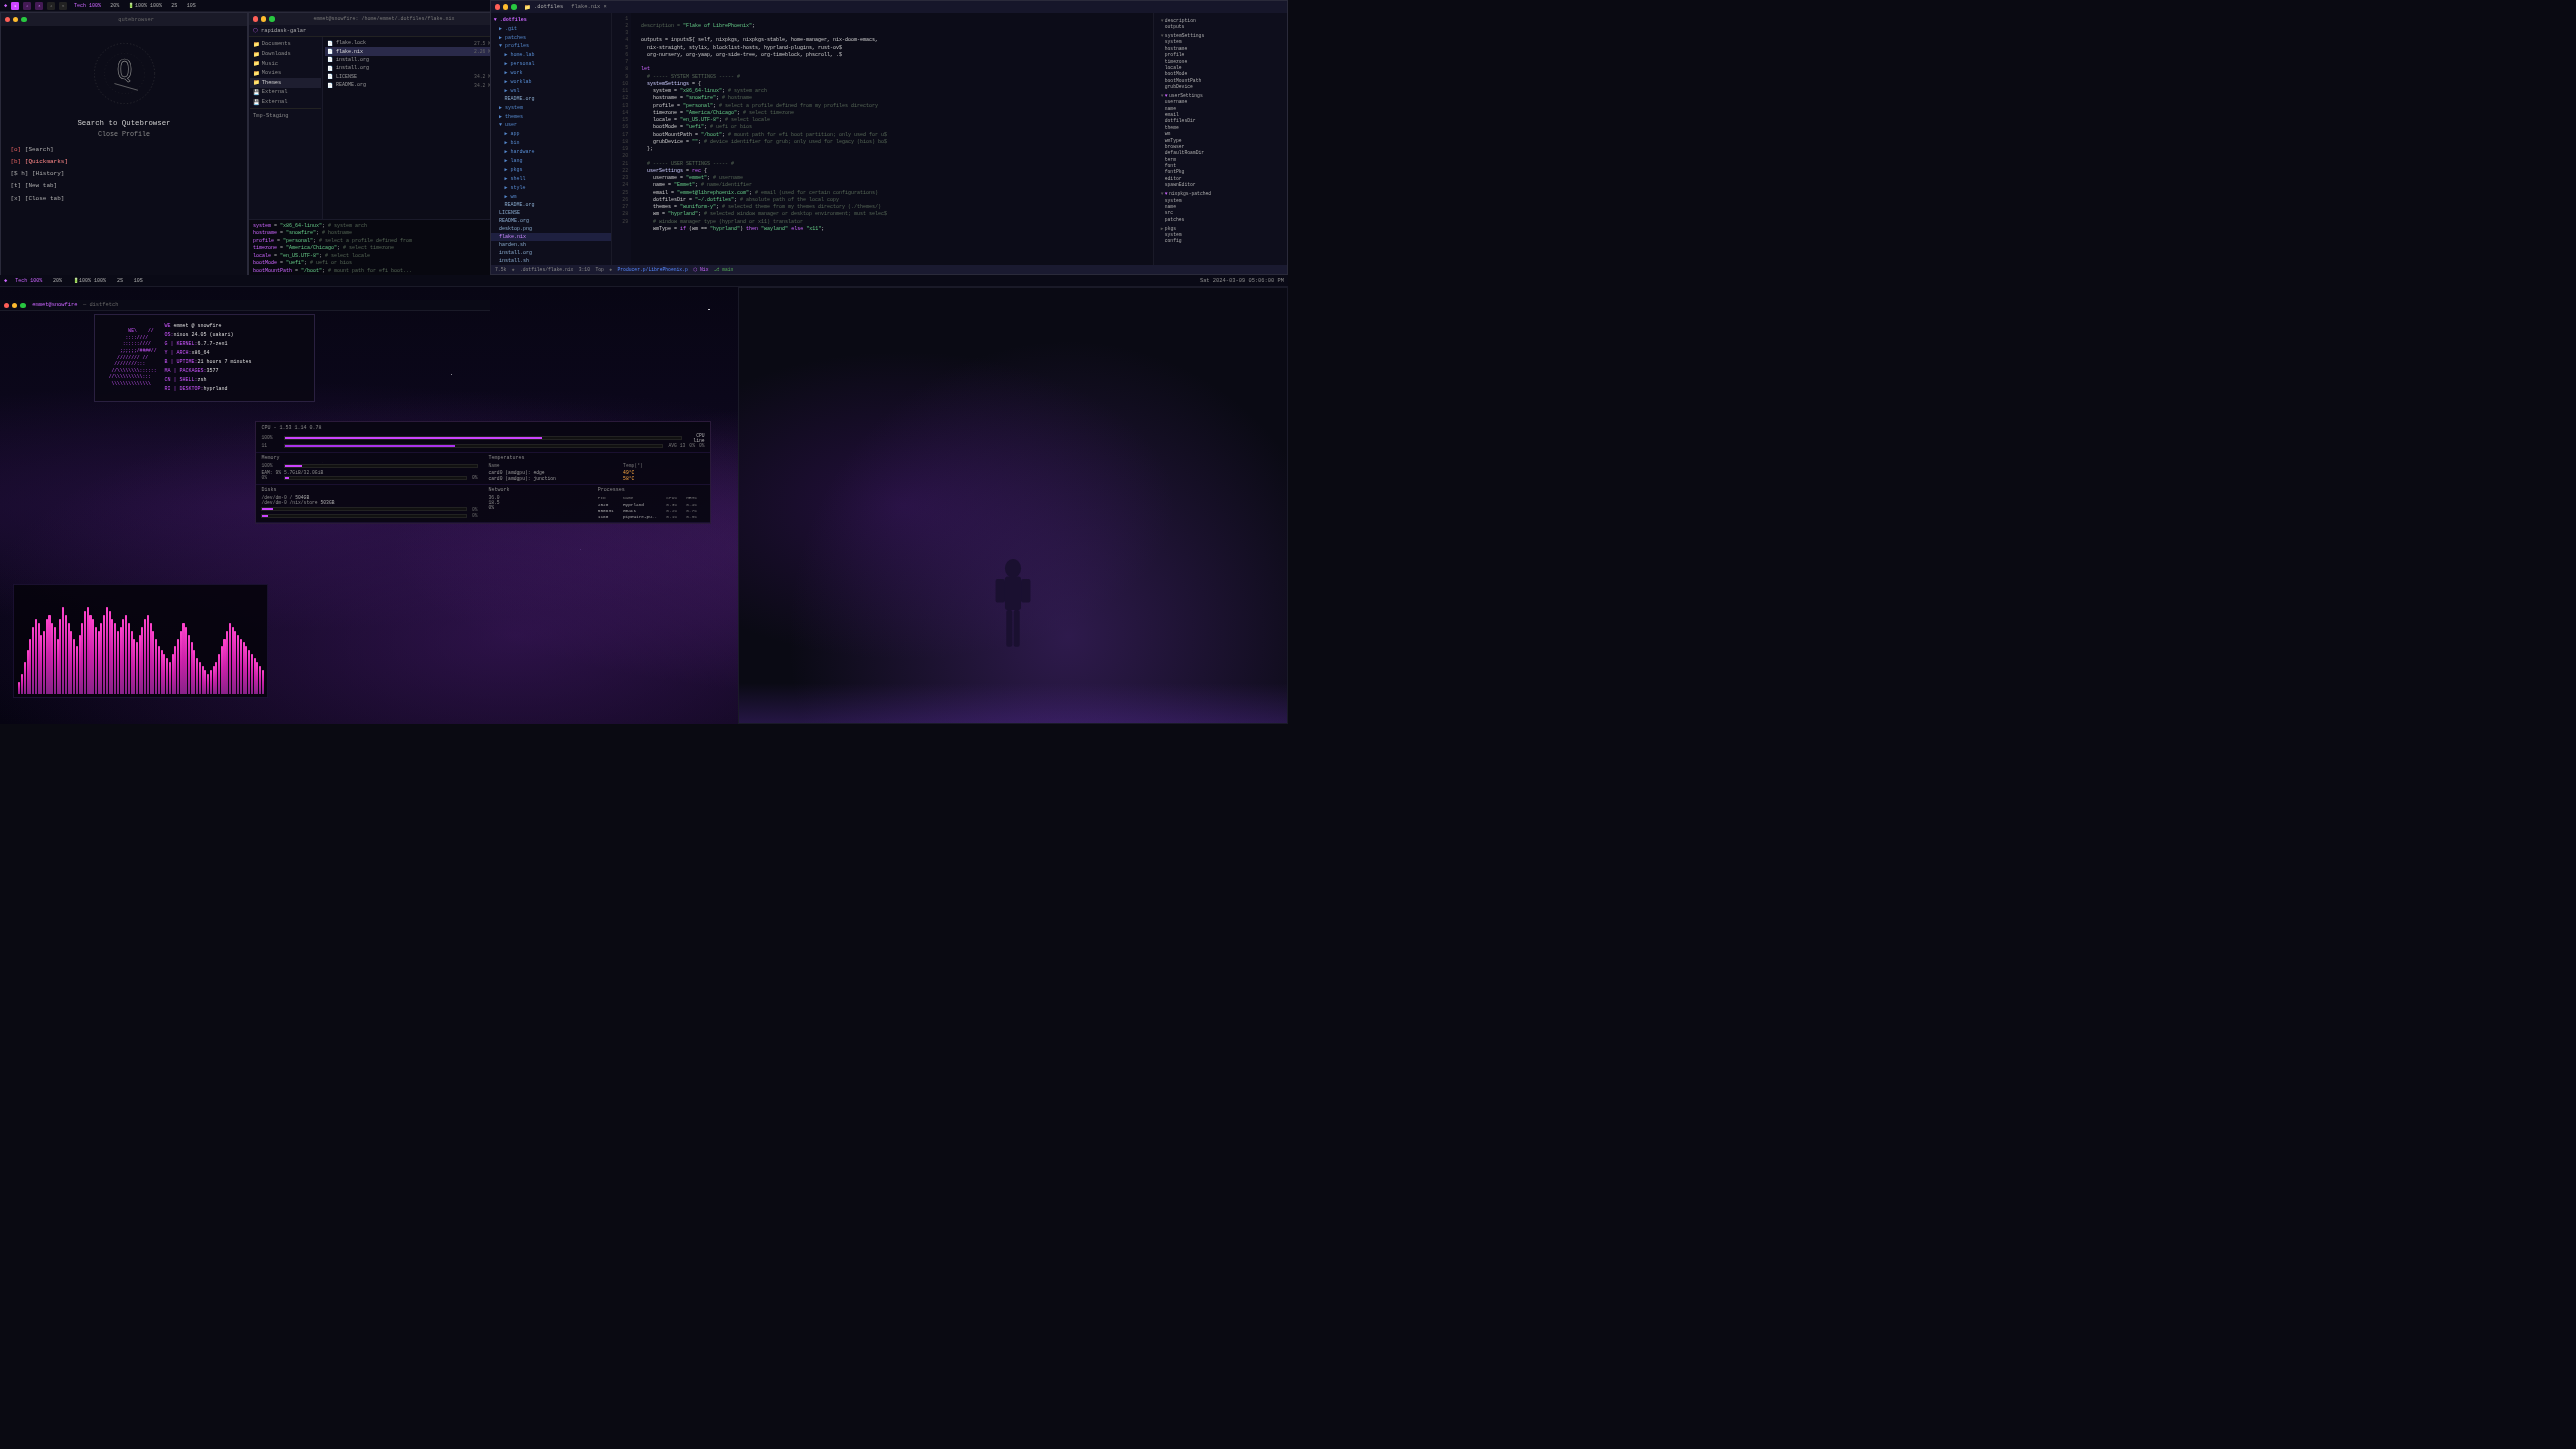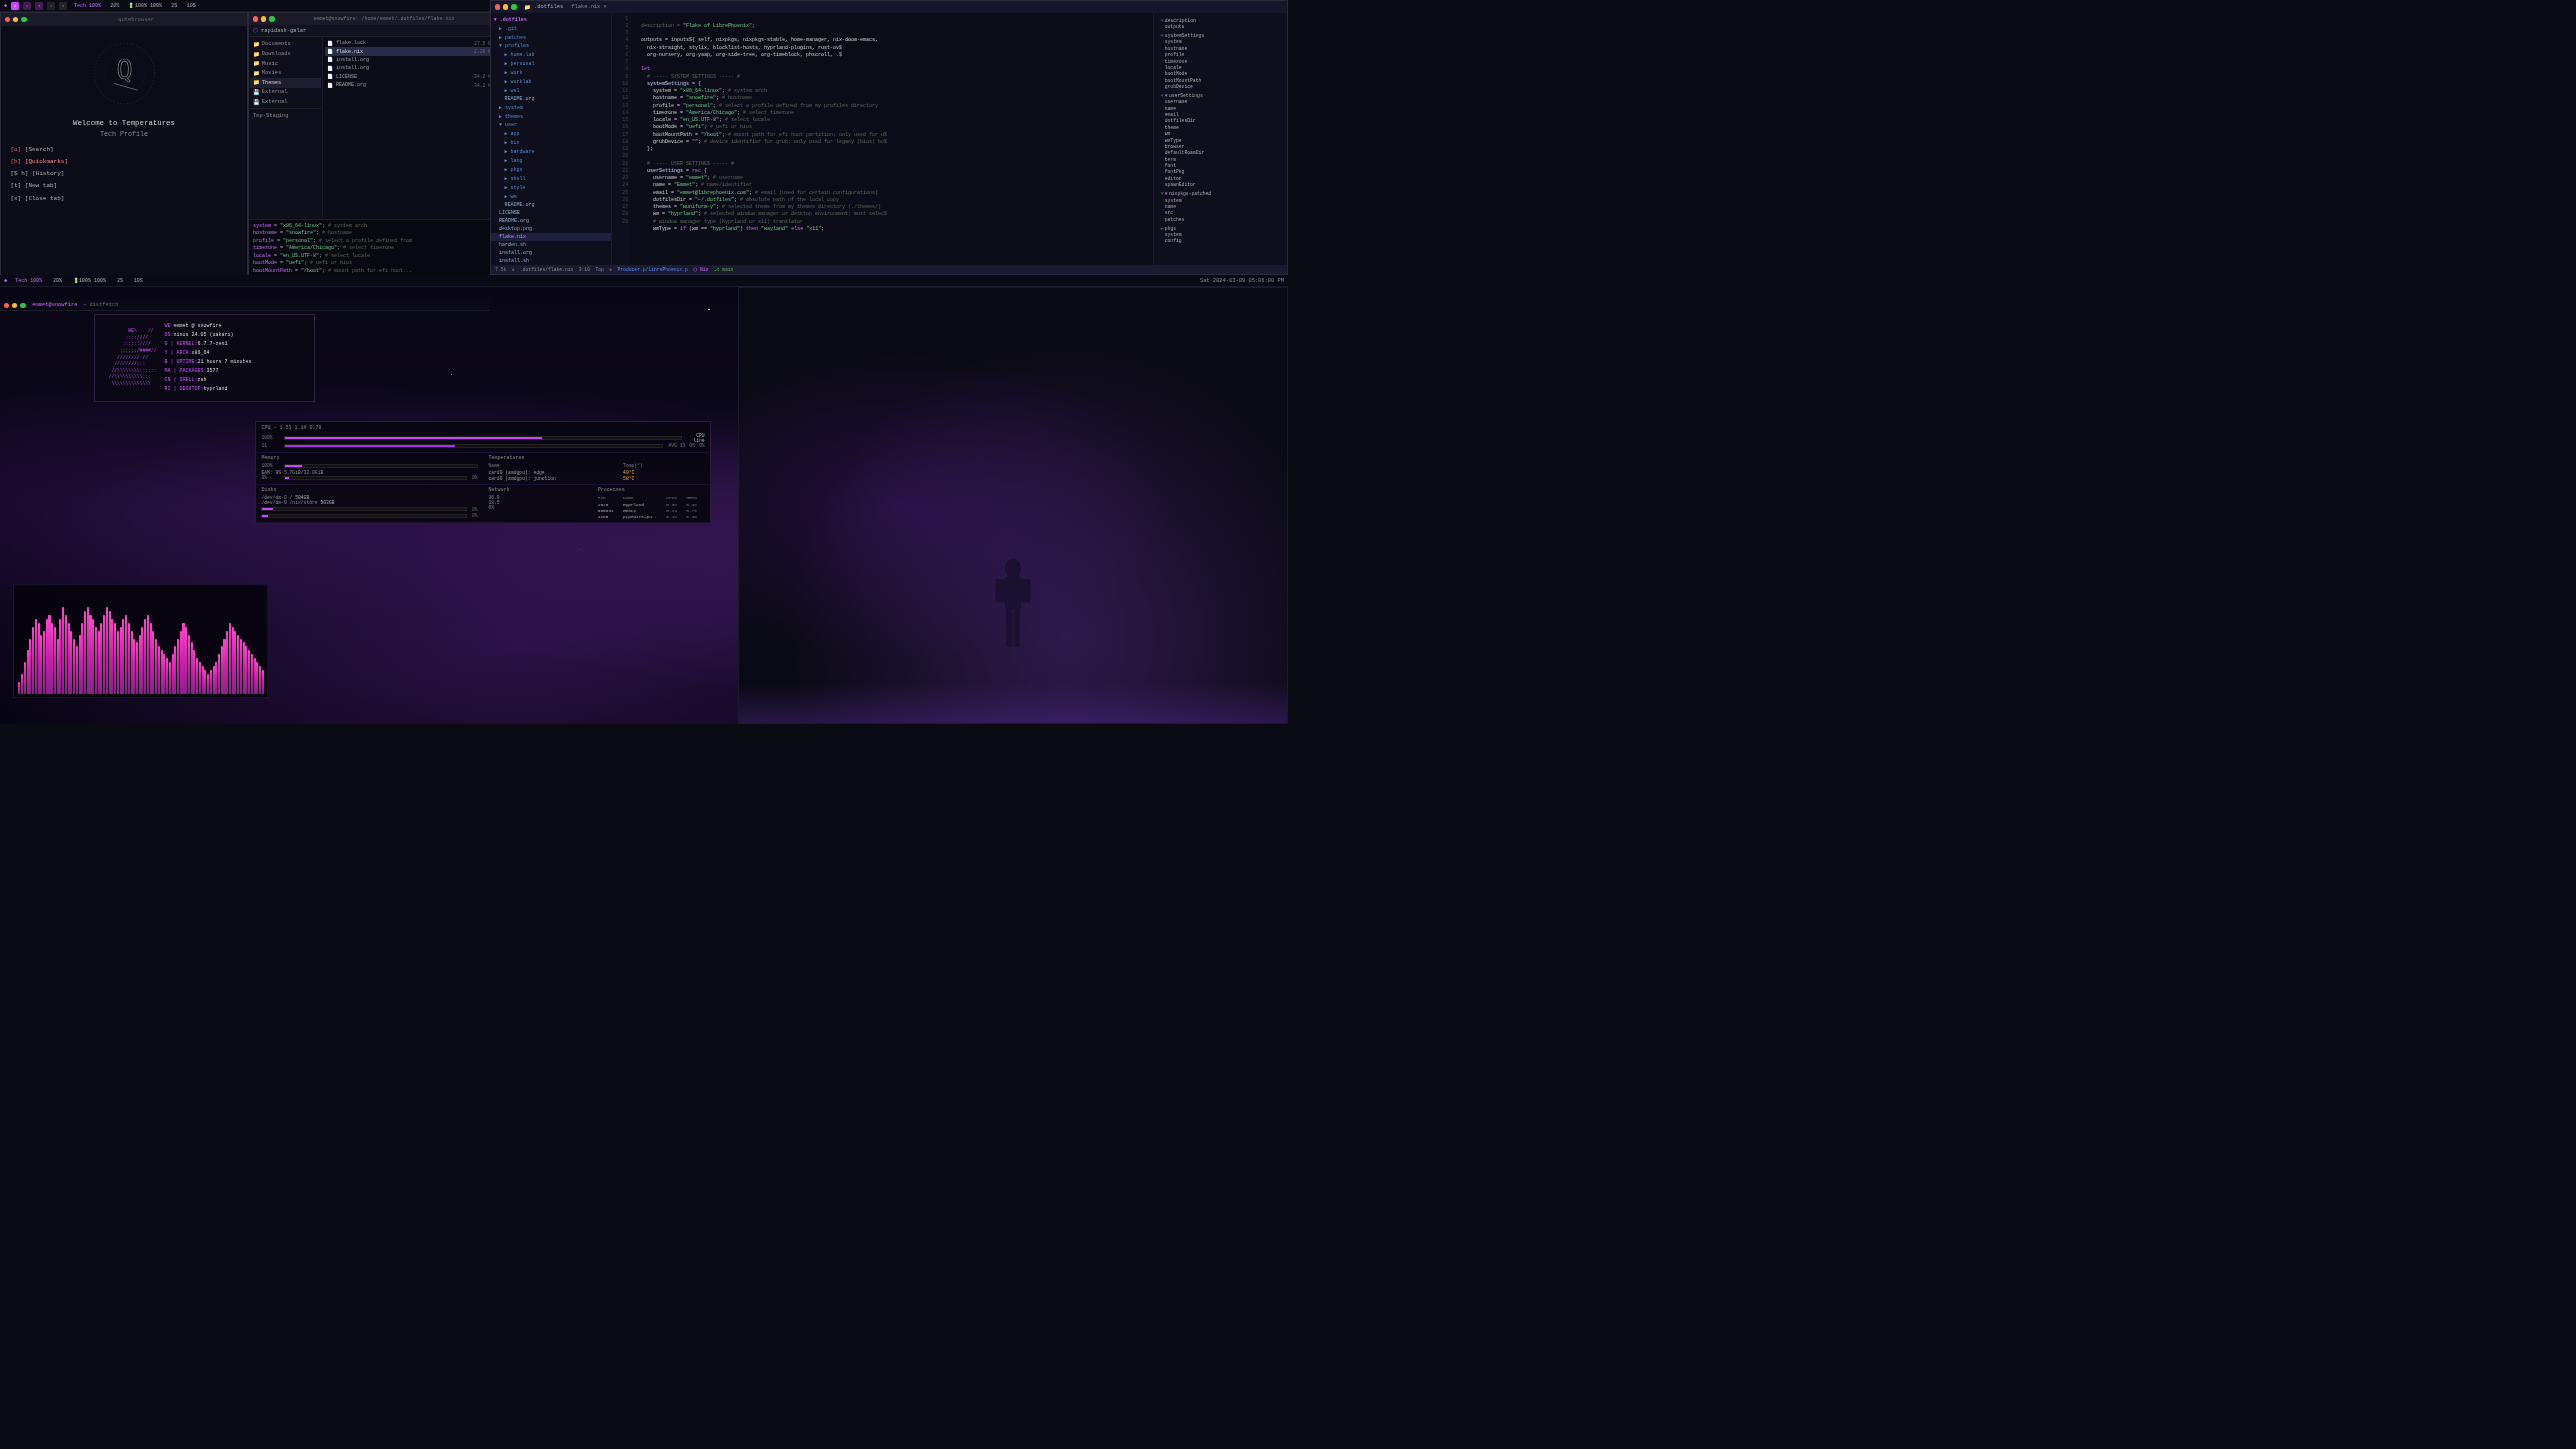--- a/index.html
+++ b/index.html
@@ -521,22 +521,22 @@
       <svg viewBox="0 0 100 100" xmlns="http://www.w3.org/2000/svg">
 
         <circle cx="50" cy="50" r="45" fill="none" stroke="#555" stroke-width="0.5" stroke-dasharray="2 3"></circle>
 
         <text x="50" y="58" font-family="monospace" font-size="40" fill="none" stroke="#888" stroke-width="1" text-anchor="middle">Q</text>
 
         <circle cx="50" cy="50" r="30" fill="none" stroke="#444" stroke-width="0.5" stroke-dasharray="1 4"></circle>
         <line x1="35" y1="65" x2="70" y2="75" stroke="#888" stroke-width="1"></line>
       </svg>
     </div>
-    <div class="browser-title">Welcome to Temperatures</div>
-    <div class="browser-subtitle">Tech Profile</div>
+    <div class="browser-title">Search to Qutebrowser</div>
+    <div class="browser-subtitle">Close Profile</div>
     <div class="browser-menu">
       <div class="browser-menu-item">
         <span class="bracket">[</span><span class="key">o</span><span class="bracket">]</span> [Search]
       </div>
       <div class="browser-menu-item highlight">
         <span class="bracket">[</span><span class="key">b</span><span class="bracket">]</span> [Quickmarks]
       </div>
       <div class="browser-menu-item">
         [$ h] [History]
       </div>

